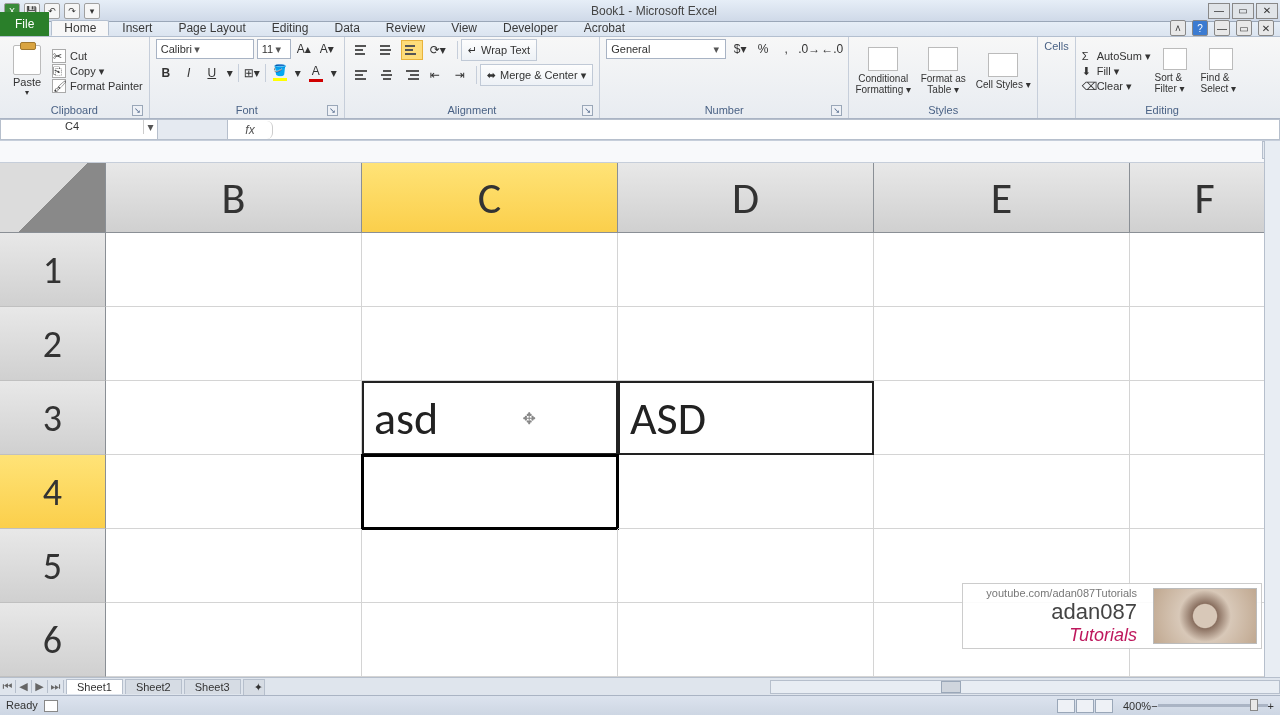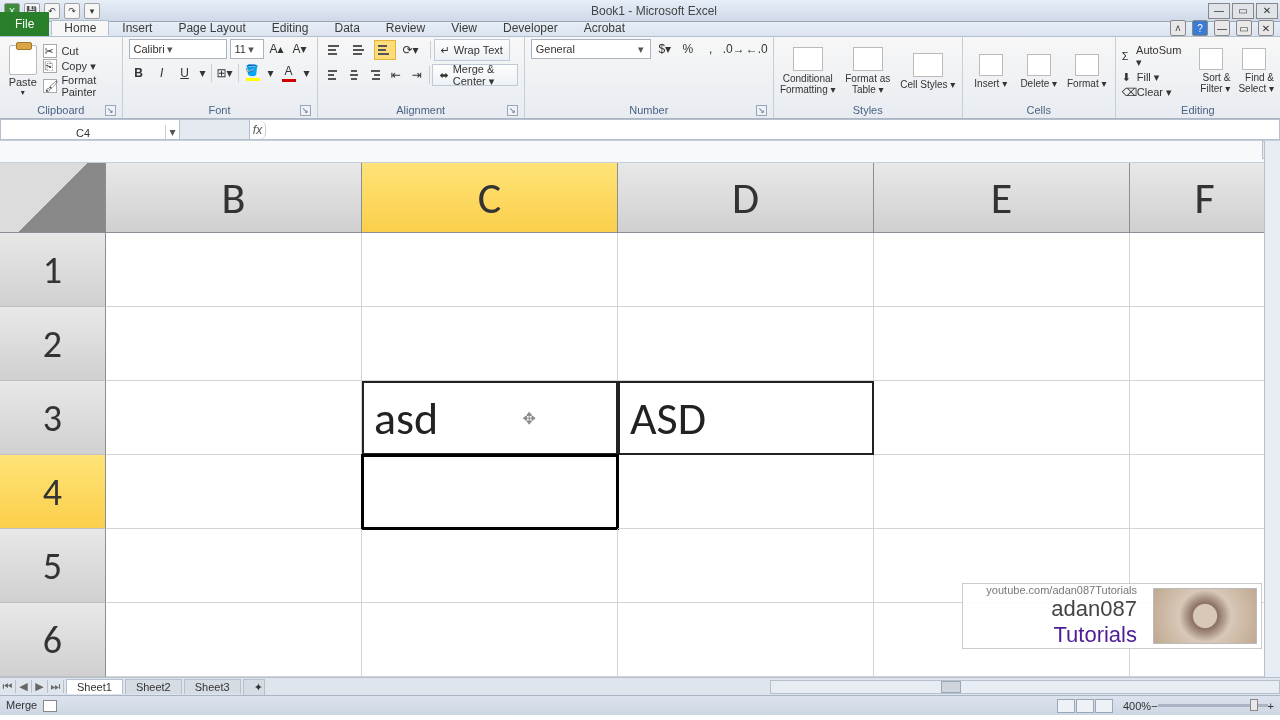--- a/index.html
+++ b/index.html
@@ -64,30 +64,30 @@
 .style-btn .ico { width:30px; height:24px; border:1px solid #bbb; background:#fff; margin-bottom:2px; position:relative; }
 
 
 .cell-btn { display:flex; flex-direction:column; align-items:center; width:44px; font-size:10px; }
 .cell-btn .ico { width:24px; height:22px; border:1px solid #bbb; background:#fff; margin-bottom:2px; }
 
 
 .edit-stack { display:flex; flex-direction:column; gap:2px; font-size:11px; }
 .edit-row { display:flex; align-items:center; gap:3px; }
 .edit-ico { width:12px; height:12px; }
-.sort-btn { display:flex; flex-direction:column; align-items:center; width:42px; font-size:10px; text-align:right; }
+.sort-btn { display:flex; flex-direction:column; align-items:center; width:42px; font-size:10px; text-align:left; }
 .sort-btn .ico { width:24px; height:22px; border:1px solid #bbb; background:#fff; margin-bottom:2px; }
 
 
 .fbar-row { height:22px; display:flex; border-bottom:1px solid #c6ceda; }
-.namebox { width:180px; border:1px solid #b6bfcc; background:#fff; display:flex; align-items:flex-end; }
+.namebox { width:158px; border:1px solid #b6bfcc; background:#fff; display:flex; align-items:flex-start; }
 .namebox .val { flex:1; text-align:center; font-size:11px; }
 .namebox .dd { width:14px; text-align:center; color:#555; border-left:1px solid #ccc; }
 .fx-area { flex:1; display:flex; align-items:center; border:1px solid #b6bfcc; border-left:none; background:#fff; }
-.fx-btn { width:16px; text-align:center; font-style:italic; color:#555; border-right:1px solid #ccc; padding:2px 0;border-radius:6px; }
+.fx-btn { width:45px; text-align:center; font-style:italic; color:#555; border-right:1px solid #ccc; padding:2px 0;border-radius:6px; }
 
 
 .sheet-wrap { position:relative; height:536px; background:#fff; overflow:hidden; }
 .sheet-wrap .expand-tool { position:absolute; top:0; right:0; width:18px; height:18px; border:1px solid #b6bfcc; background:#e5eaf1; font-size:10px; display:flex; align-items:center; justify-content:center; }
 .sheet { position:absolute; top:22px; left:0; }
 .col-headers { display:flex; height:70px; }
 .corner { width:106px; height:70px; background:linear-gradient(135deg,#dcdcdc 50%,#898989 50.5%); border-right:1px solid #8a8f95; border-bottom:1px solid #8a8f95; }
 .ch { height:70px; border-right:1px solid #8a8f95; border-bottom:1px solid #8a8f95; background:linear-gradient(#e8e8e8,#d0d0d0); display:flex; align-items:center; justify-content:center; font-size:44px; color:#333; font-family:Calibri, sans-serif; }
 .ch.sel { background:linear-gradient(#ffe377,#fbcf4b); }
 .ch.B { width:256px; }
@@ -124,21 +124,21 @@
 .view-btns .v { width:18px; height:14px; border:1px solid #9aa7b8; background:#eef1f6; }
 .zoom { display:flex; align-items:center; margin-left:10px; }
 .zoom .track { width:110px; height:3px; background:#aab4c4; position:relative; }
 .zoom .track .thumb { width:8px; height:12px; background:#e8e8e8; border:1px solid #888; position:absolute; top:-5px; left:92px; }
 
 
 .watermark { position:absolute; right:18px; bottom:28px; width:300px; height:66px; background:rgba(255,255,255,0.9); border:1px solid #ccc; display:flex; align-items:center; font-family:Georgia, serif; }
 .watermark .txt { flex:1; text-align:right; padding-right:16px; }
 .watermark .sm { font-size:11px; color:#777; }
 .watermark .lg { font-size:22px; color:#444; }
-.watermark .tut { font-size:22px; color:#4c1d95; }
+.watermark .tut { font-size:18px; color:#be185d; font-style:italic; }
 .watermark .img { width:104px; height:56px; background:radial-gradient(circle at 50% 50%, #d8c8b8 20%, #8a7060 22%, #d8c8b8 45%, #c0a890 100%); margin-right:4px; border:1px solid #bbb; }
 
 
 .vscroll { position:absolute; right:0; top:0; width:16px; bottom:0; background:#e8edf3; border-left:1px solid #b6bfcc; }
 </style>
 </head>
 <body>
 
 <div class="titlebar">
   <div class="qat">
@@ -322,34 +322,20 @@
         </div>
       <div class="style-btn">
           <div class="ico"></div>
           <span>Cell Styles ▾</span>
         </div>
     </div>
     <div class="group-label">Styles</div>
   </div>
 
   <div class="group">
-    <div class="group-body">
-      <div class="cell-btn">
-          <div class="ico"></div>
-          <span>Insert ▾</span>
-        </div>
-      <div class="cell-btn">
-          <div class="ico"></div>
-          <span>Delete ▾</span>
-        </div>
-      <div class="cell-btn">
-          <div class="ico"></div>
-          <span>Format ▾</span>
-        </div>
-    </div>
     <div class="group-label">Cells</div>
   </div>
 
   <div class="group" style="border-right:none">
     <div class="group-body">
       <div class="edit-stack">
         <div class="edit-row">
             <span class="edit-ico">Σ</span>
             <span>AutoSum ▾</span>
           </div>
@@ -469,21 +455,21 @@
   <div class="stab">Sheet1</div>
   <div class="stab inactive">Sheet2</div>
   <div class="stab inactive">Sheet3</div>
   <div class="stab inactive" style="width:20px;text-align:center">✦</div>
   <div class="hscroll">
       <div class="thumb"></div>
     </div>
 </div>
 
 <div class="status">
-  <div class="left"><span>Merge</span>&nbsp;&nbsp;<span style="display:inline-block;width:14px;height:12px;border:1px solid #888;background:#fff;vertical-align:middle"></span></div>
+  <div class="left"><span>Ready</span>&nbsp;&nbsp;<span style="display:inline-block;width:14px;height:12px;border:1px solid #888;background:#fff;vertical-align:middle"></span></div>
   <div class="view-btns">
     <div class="v"></div>
     <div class="v"></div>
     <div class="v"></div>
   </div>
   <div class="zoom">
     <span>400%</span>
     <span>−</span>
     <div class="track">
         <div class="thumb"></div>

